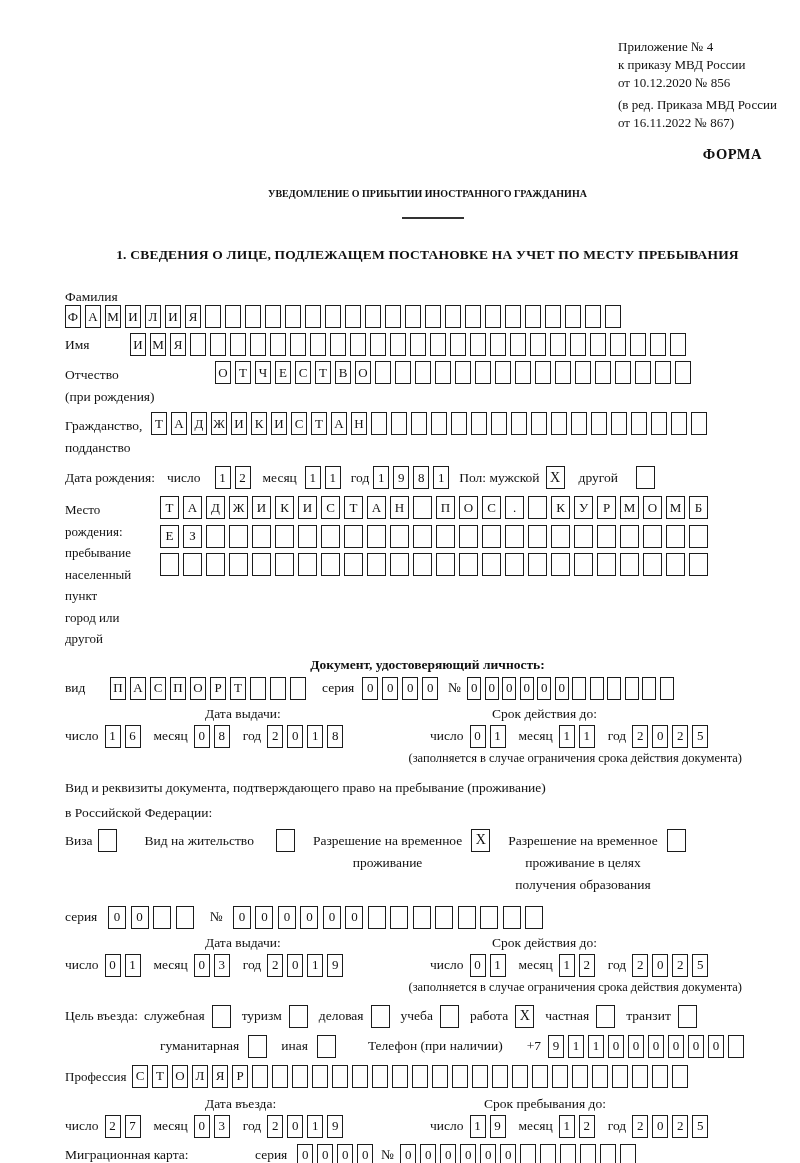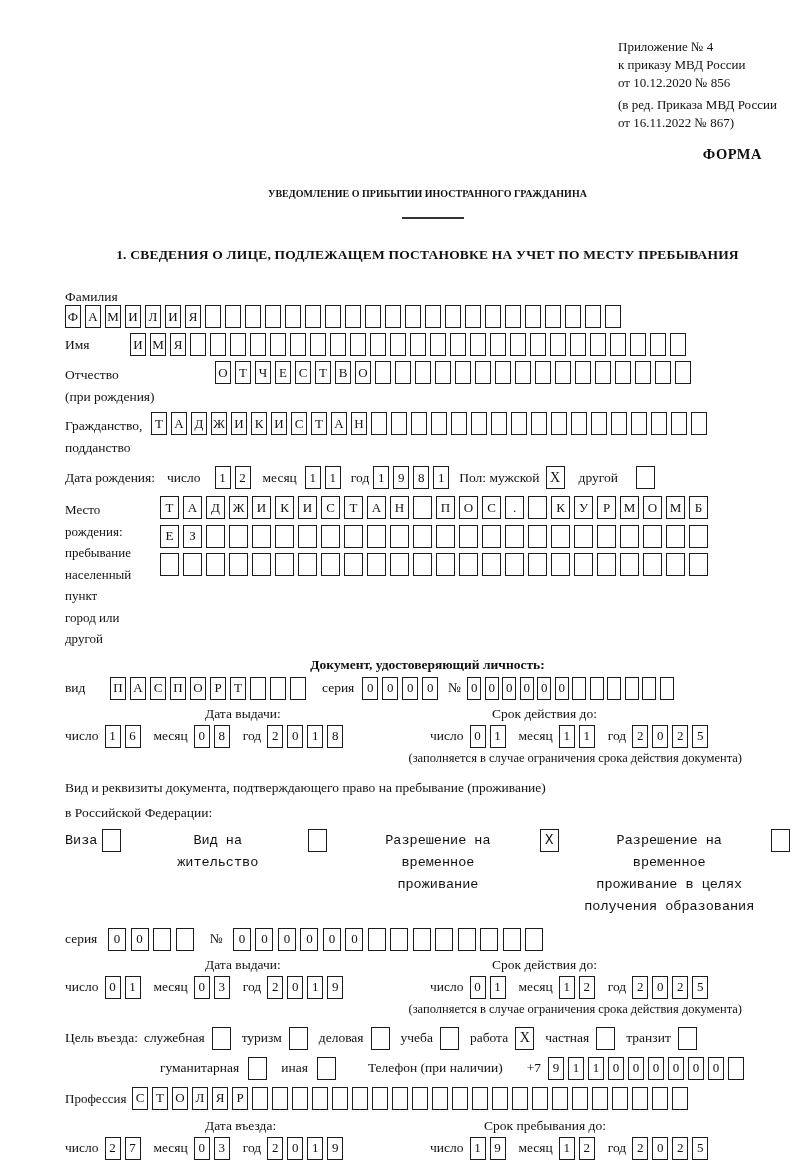--- a/index.html
+++ b/index.html
@@ -55,21 +55,21 @@
   .dgroup { display:flex; align-items:center; }
   .dgroup .dlab { margin-right:6px; }
   .dgroup .cells { margin-right:9px; }
   .dgroup .cells:last-child { margin-right:0; }
   .dp-left { width:365px; }
   .small-note { font-size:12.5px; text-align:right; padding-right:48px; margin-top:3px; }
 
   .para { margin-top:9px; line-height:25px; }
 
   .permits { display:flex; align-items:flex-start; margin-top:2px; }
-  .permit { display:flex; align-items:flex-start;font-family:Liberation Mono, monospace; }
+  .permit { display:flex; align-items:flex-start; }
   .permit-label { text-align:center; line-height:22px; padding-top:3px; }
   .permit .cbox { margin-left:9px; margin-top:2px; }
 
   .purpose { display:flex; align-items:center; margin-top:10px; }
   .purpose .cbox { margin:0 11px 0 7px; }
   .purpose .cbox:last-child { margin-right:0; }
   .purpose2 { display:flex; align-items:center; margin-top:7px; padding-left:95px; }
   .purpose2 .cbox { margin:0 14px 0 9px; }
   .phone-prefix { margin:0 7px 0 24px; }
 </style>

